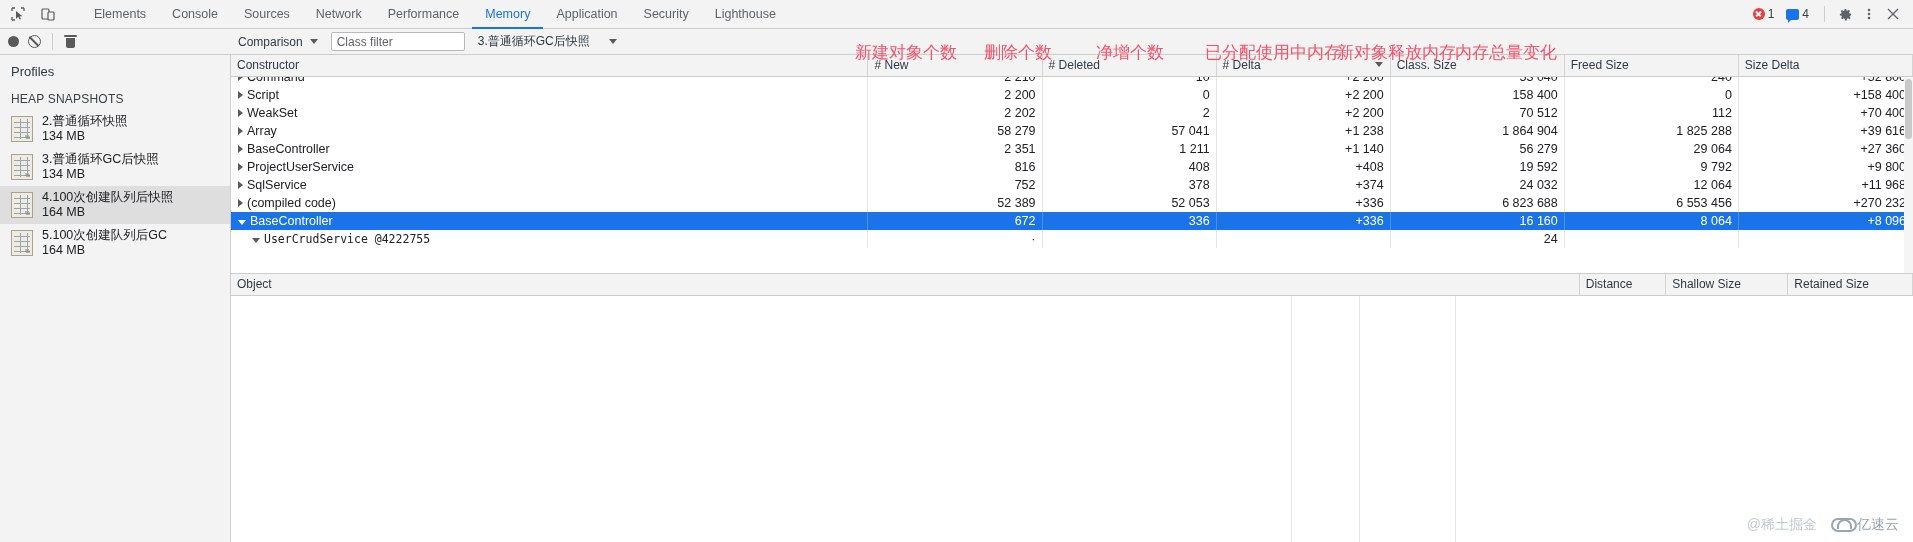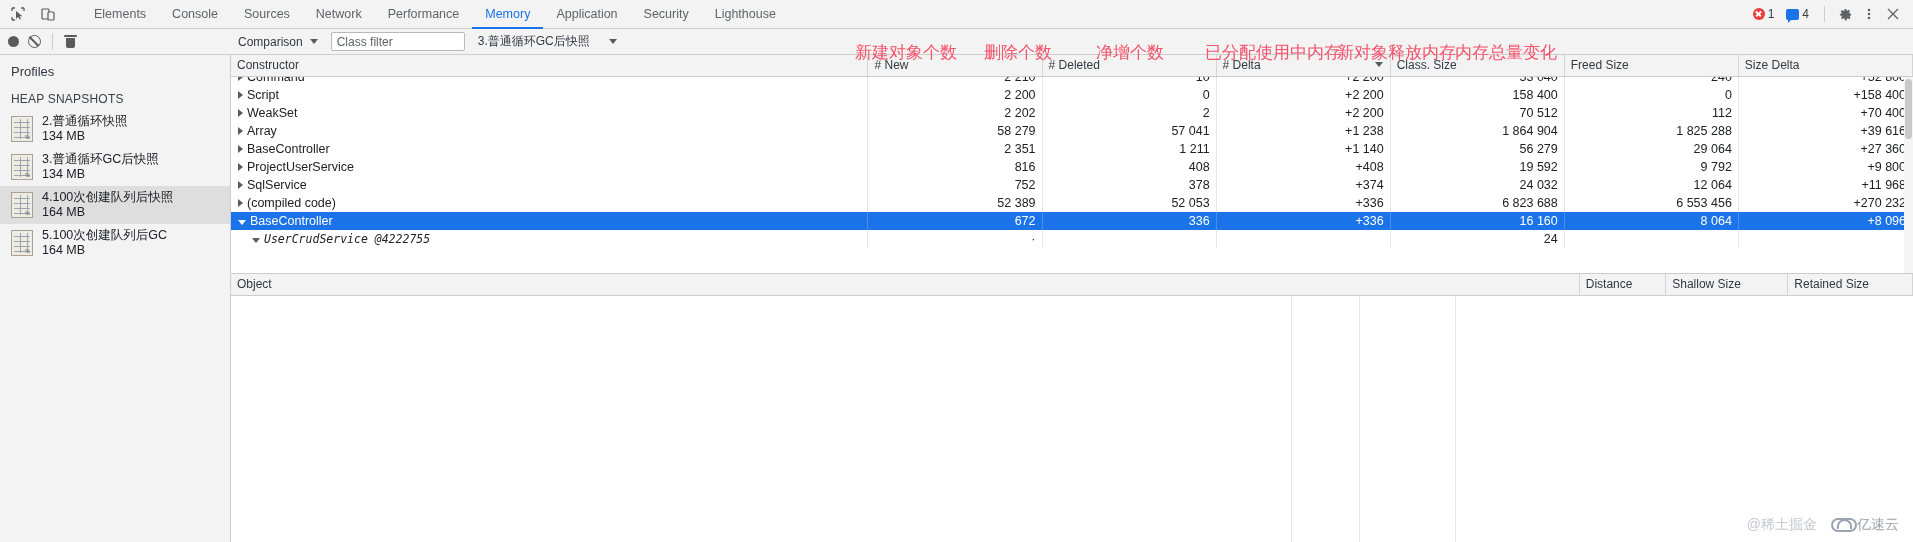--- a/index.html
+++ b/index.html
@@ -534,21 +534,21 @@
                     </span>
                   </td>
                 <td class="num">672</td>
                 <td class="num">336</td>
                 <td class="num">+336</td>
                 <td class="num">16 160</td>
                 <td class="num">8 064</td>
                 <td class="num">+8 096</td>
               </tr>
               <tr class="child">
-                <td style="padding-left:20px;font-style:italic;">
+                <td style="padding-left:20px;">
                     <span class="ctor">
                       <i class="tri open"></i>
                       <span class="mono">UserCrudService @4222755</span>
                     </span>
                   </td>
                 <td class="num">·</td>
                 <td class="num"></td>
                 <td class="num"></td>
                 <td class="num">24</td>
                 <td class="num"></td>

